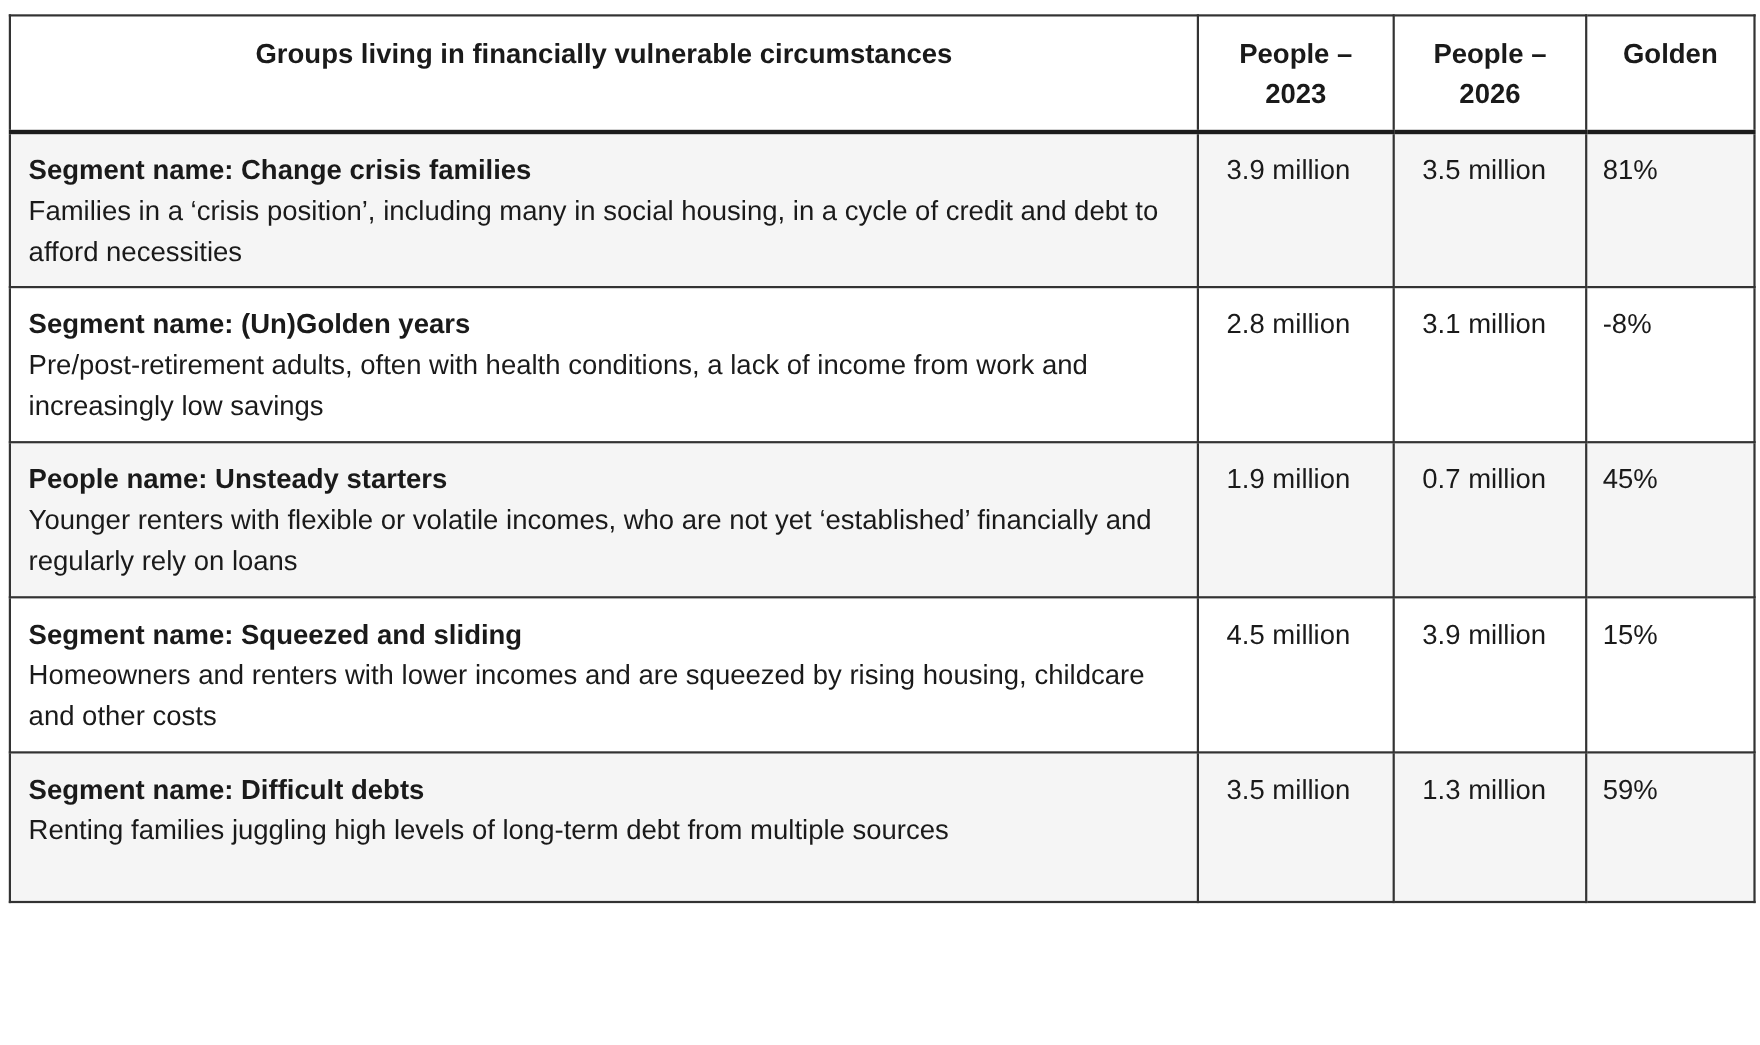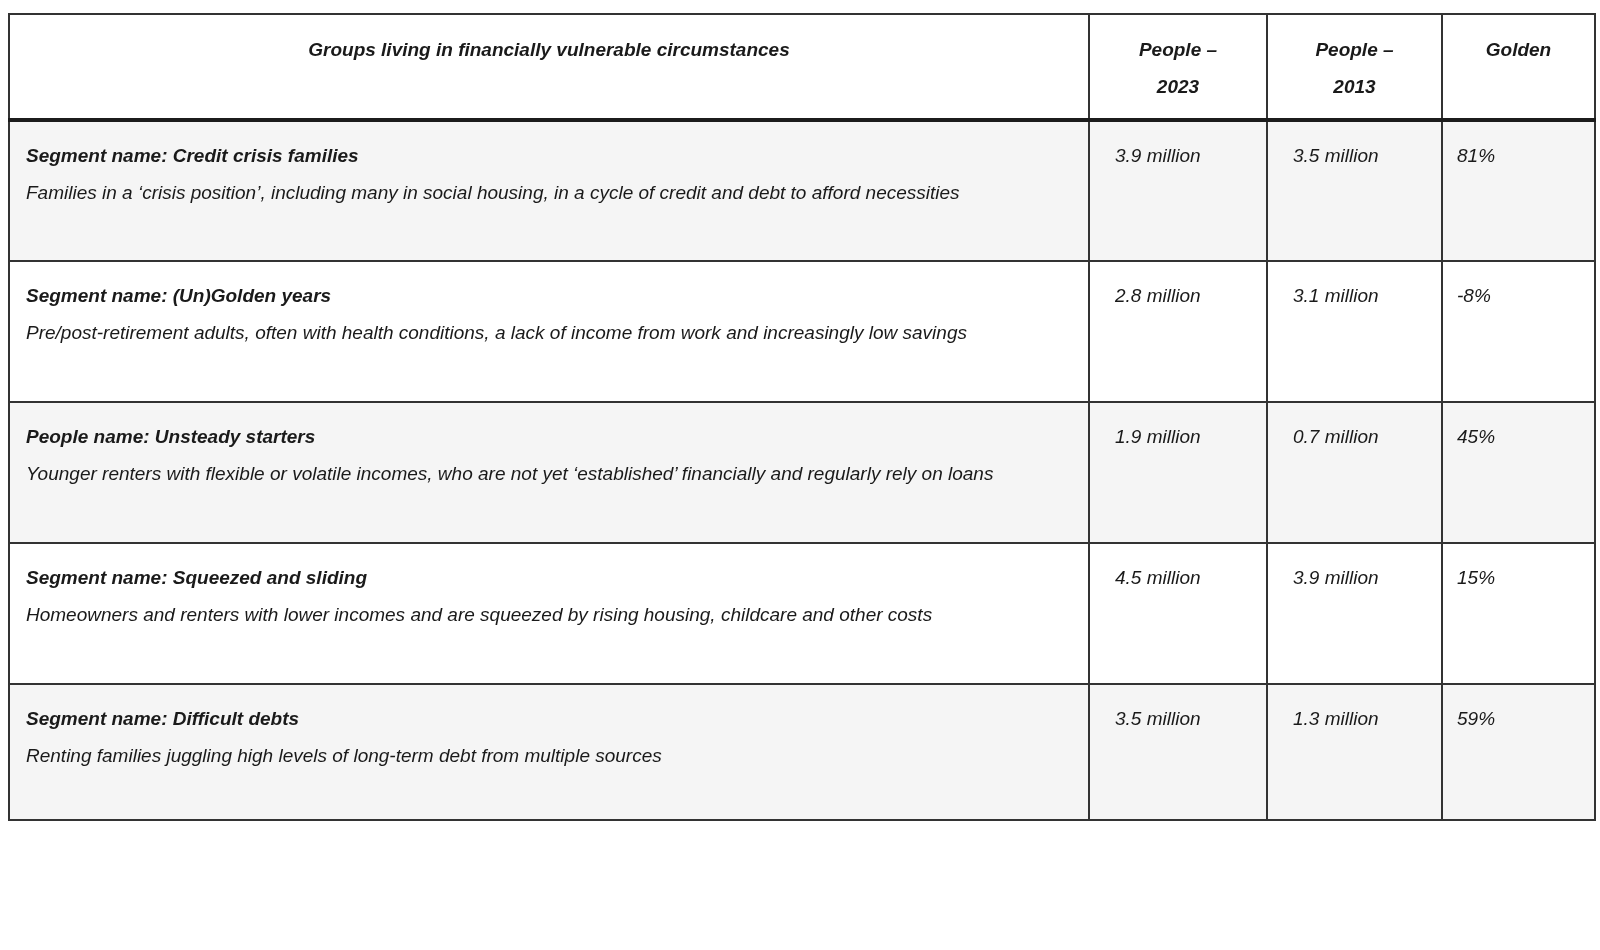--- a/index.html
+++ b/index.html
@@ -21,23 +21,22 @@
     table-layout: fixed;
     margin: 13px 0 0 8px;
     width: 1586px;
     background: #ffffff;
   }
   .vuln-table th,
   .vuln-table td {
     border: 2px solid #333333;
     vertical-align: top;
     box-sizing: border-box;
-    font-size: 19px;
+    font-size: 25px;
     line-height: 37px;
-    font-style: italic;
   }
   .vuln-table thead th {
     height: 106px;
     font-weight: bold;
     text-align: center;
     padding-top: 16px;
     border-bottom: 4px solid #1c1c1c;
     background: #ffffff;
   }
   .vuln-table tbody tr {
@@ -81,29 +80,29 @@
     </colgroup>
     <thead>
       <tr>
         <th>Groups living in financially vulnerable circumstances</th>
         <th>
           <div>People –</div>
           <div>2023</div>
         </th>
         <th>
           <div>People –</div>
-          <div>2013</div>
+          <div>2026</div>
         </th>
         <th>Golden</th>
       </tr>
     </thead>
     <tbody>
       <tr>
         <td class="cell-desc">
-          <div class="seg-title">Segment name: Credit crisis families</div>
+          <div class="seg-title">Segment name: Change crisis families</div>
           <div class="seg-desc">Families in a ‘crisis position’, including many in social housing, in a cycle of credit and debt to afford necessities</div>
         </td>
         <td class="cell-num">3.9 million</td>
         <td class="cell-num">3.5 million</td>
         <td class="cell-num cell-change">81%</td>
       </tr>
       <tr>
         <td class="cell-desc">
           <div class="seg-title">Segment name: (Un)Golden years</div>
           <div class="seg-desc">Pre/post-retirement adults, often with health conditions, a lack of income from work and increasingly low savings</div>

